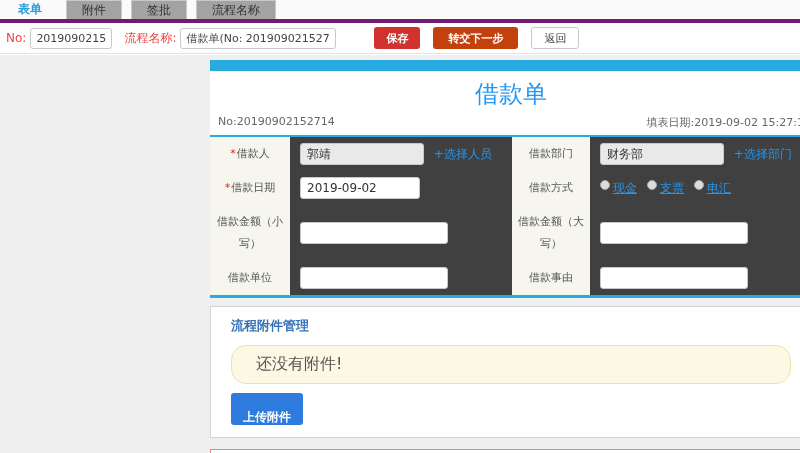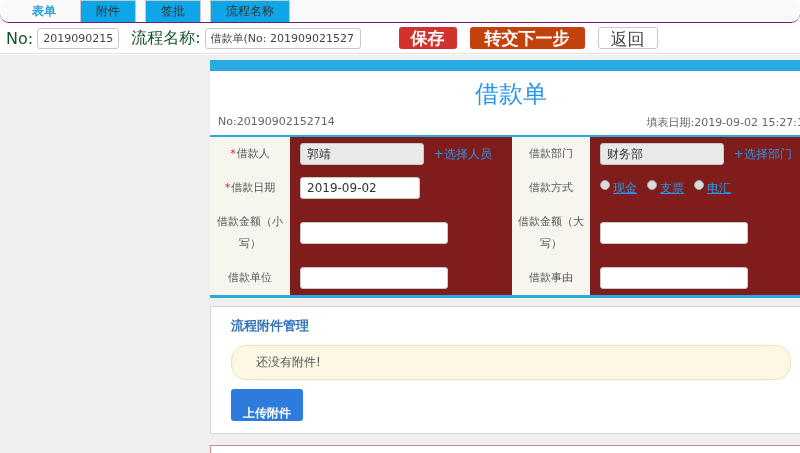--- a/index.html
+++ b/index.html
@@ -1,73 +1,73 @@
 <!DOCTYPE html>
 <html><head>
 <meta charset="utf-8">
 <style>
   * { margin:0; padding:0; box-sizing:border-box; }
   html,body { width:800px; height:453px; overflow:hidden;
     font-family:"DejaVu Sans","Liberation Sans",sans-serif; font-size:12px; color:#333; background:#fff; }
 
   
-  .tabstrip { height:23px; background:#fafafa; border-bottom:1px solid #701a75;
-    display:flex; align-items:stretch; padding-left:22px;border-radius:9px; }
+  .tabstrip { height:23px; background:#fafafa; border-bottom:4px solid #701a75;
+    display:flex; align-items:stretch; padding-left:8px; }
   .tab { display:flex; align-items:center; padding:0 15px; font-size:12px; color:#333;
-    background:#0ea5e9; border:1px solid #c9c9c9; border-bottom:none; margin-right:9px; cursor:pointer; }
+    background:#a3a3a3; border:1px solid #c9c9c9; border-bottom:none; margin-right:9px; cursor:pointer; }
   .tab.active { background:transparent; border:none; color:#2a9fd8; font-weight:bold; padding:0 10px; margin-right:14px; }
 
   
   .cmdbar { height:31px; background:#fff; border-bottom:1px solid #e2e2e2;
     display:flex; align-items:center; padding:0 6px; }
-  .cmdbar label { font-size:16px; color:#14532d; margin-right:4px; }
+  .cmdbar label { font-size:12px; color:#ef4444; margin-right:4px; }
   .cmdbar input { height:21px; border:1px solid #c8c8c8; border-radius:3px; padding:0 5px;
     font-size:11px; color:#444; font-family:inherit; }
   .inp-no { width:82px; margin-right:12px; }
   .inp-name { width:156px; }
-  .btn { height:22px; border-radius:3px; border:none; font-size:17px; font-weight:bold;
+  .btn { height:22px; border-radius:3px; border:none; font-size:11px; font-weight:bold;
     padding:0 12px; cursor:pointer; font-family:inherit; }
   .btn-save { background:#d2322d; color:#fff; margin-left:38px; }
   .btn-next { background:#c2410c; color:#fff; margin-left:13px; padding:0 15px; }
   .btn-back { background:#fff; color:#444; border:1px solid #c8c8c8; margin-left:13px; font-weight:normal;font-family:Liberation Mono, monospace; }
 
   
   .content { position:absolute; top:55px; left:0; width:800px; bottom:0; background:#efefef; }
   .panel { position:absolute; left:210px; top:5px; width:602px; }
   .bluebar { height:11px; background:#29abe2; }
 
   
   .card-form { background:#fff; border-bottom:3px solid #29abe2; }
   .form-title { text-align:center; color:#2296f3; font-size:24px; font-weight:500; line-height:26px; padding-top:10px; }
   .form-meta { display:flex; justify-content:space-between; font-size:11px; color:#666;
     padding:8px 8px 5px 8px; white-space:nowrap; }
   .blue-divider { height:2px; background:#29abe2; }
   table.form { width:100%; border-collapse:collapse; }
   td.lbl { width:80px; background:#f6f6ee; text-align:center; vertical-align:middle;
     color:#555; font-size:11px; padding:6px 6px; line-height:22px; }
   td.lbl2 { width:78px; }
-  td.fld { background:#7f1d1d; padding:6px 4px 6px 10px; vertical-align:middle;margin-left:24px; }
+  td.fld { background:#404040; padding:6px 4px 6px 10px; vertical-align:middle;margin-left:24px; }
   td.fld input { height:22px; border:1px solid #c8c8c8; border-radius:3px; padding:0 6px;
     font-size:12px; font-family:inherit; color:#333; }
   .req { color:#e02020; margin-right:1px; }
   .inp-borrower { width:124px; background:#e9e9e9; color:#3c8a3c; }
   .inp-dept     { width:124px; background:#e9e9e9; color:#333; }
   .inp-date   { width:120px; }
   .inp-amount { width:148px; }
   .pick-link { color:#2a94e8; font-size:12px; margin-left:6px; text-decoration:none; cursor:pointer; }
   .radios { color:#2a94e8; font-size:12px; display:flex; align-items:center; gap:10px; }
   .radio-dot { display:inline-block; width:10px; height:10px; border-radius:50%;
     background:#dcdcdc; border:1px solid #a8a8a8; margin-right:3px; vertical-align:-1px; }
   .radio-opt { display:flex; cursor:pointer;text-decoration:underline; }
 
   
   .card { background:#fff; border:1px solid #d5d5d5; margin-top:8px; padding:10px 20px 12px 20px; }
   .sec-title-blue { color:#3573b9; font-weight:bold; font-size:13px; }
   .notice { margin-top:10px; background:#fdf8e4; border:1px solid #efe1b3; border-radius:15px;
-    padding:8px 10px 8px 24px; font-size:12px; color:#555; }
+    padding:8px 10px 8px 24px; font-size:16px; color:#555; }
   .btn-upload { margin-top:9px; background:#2e7bde; color:#fff; border:none; border-radius:3px;
     height:23px; padding:16px 12px; font-size:12px; font-weight:bold; cursor:pointer; font-family:inherit; }
 
   
   .card-red { background:#fff; border:1px solid #d88a8a; margin-top:11px; padding:12px 20px; }
   .sec-title-red { color:#cc3232; font-weight:bold; font-size:13px; }
 </style>
 </head>
 <body>
 

